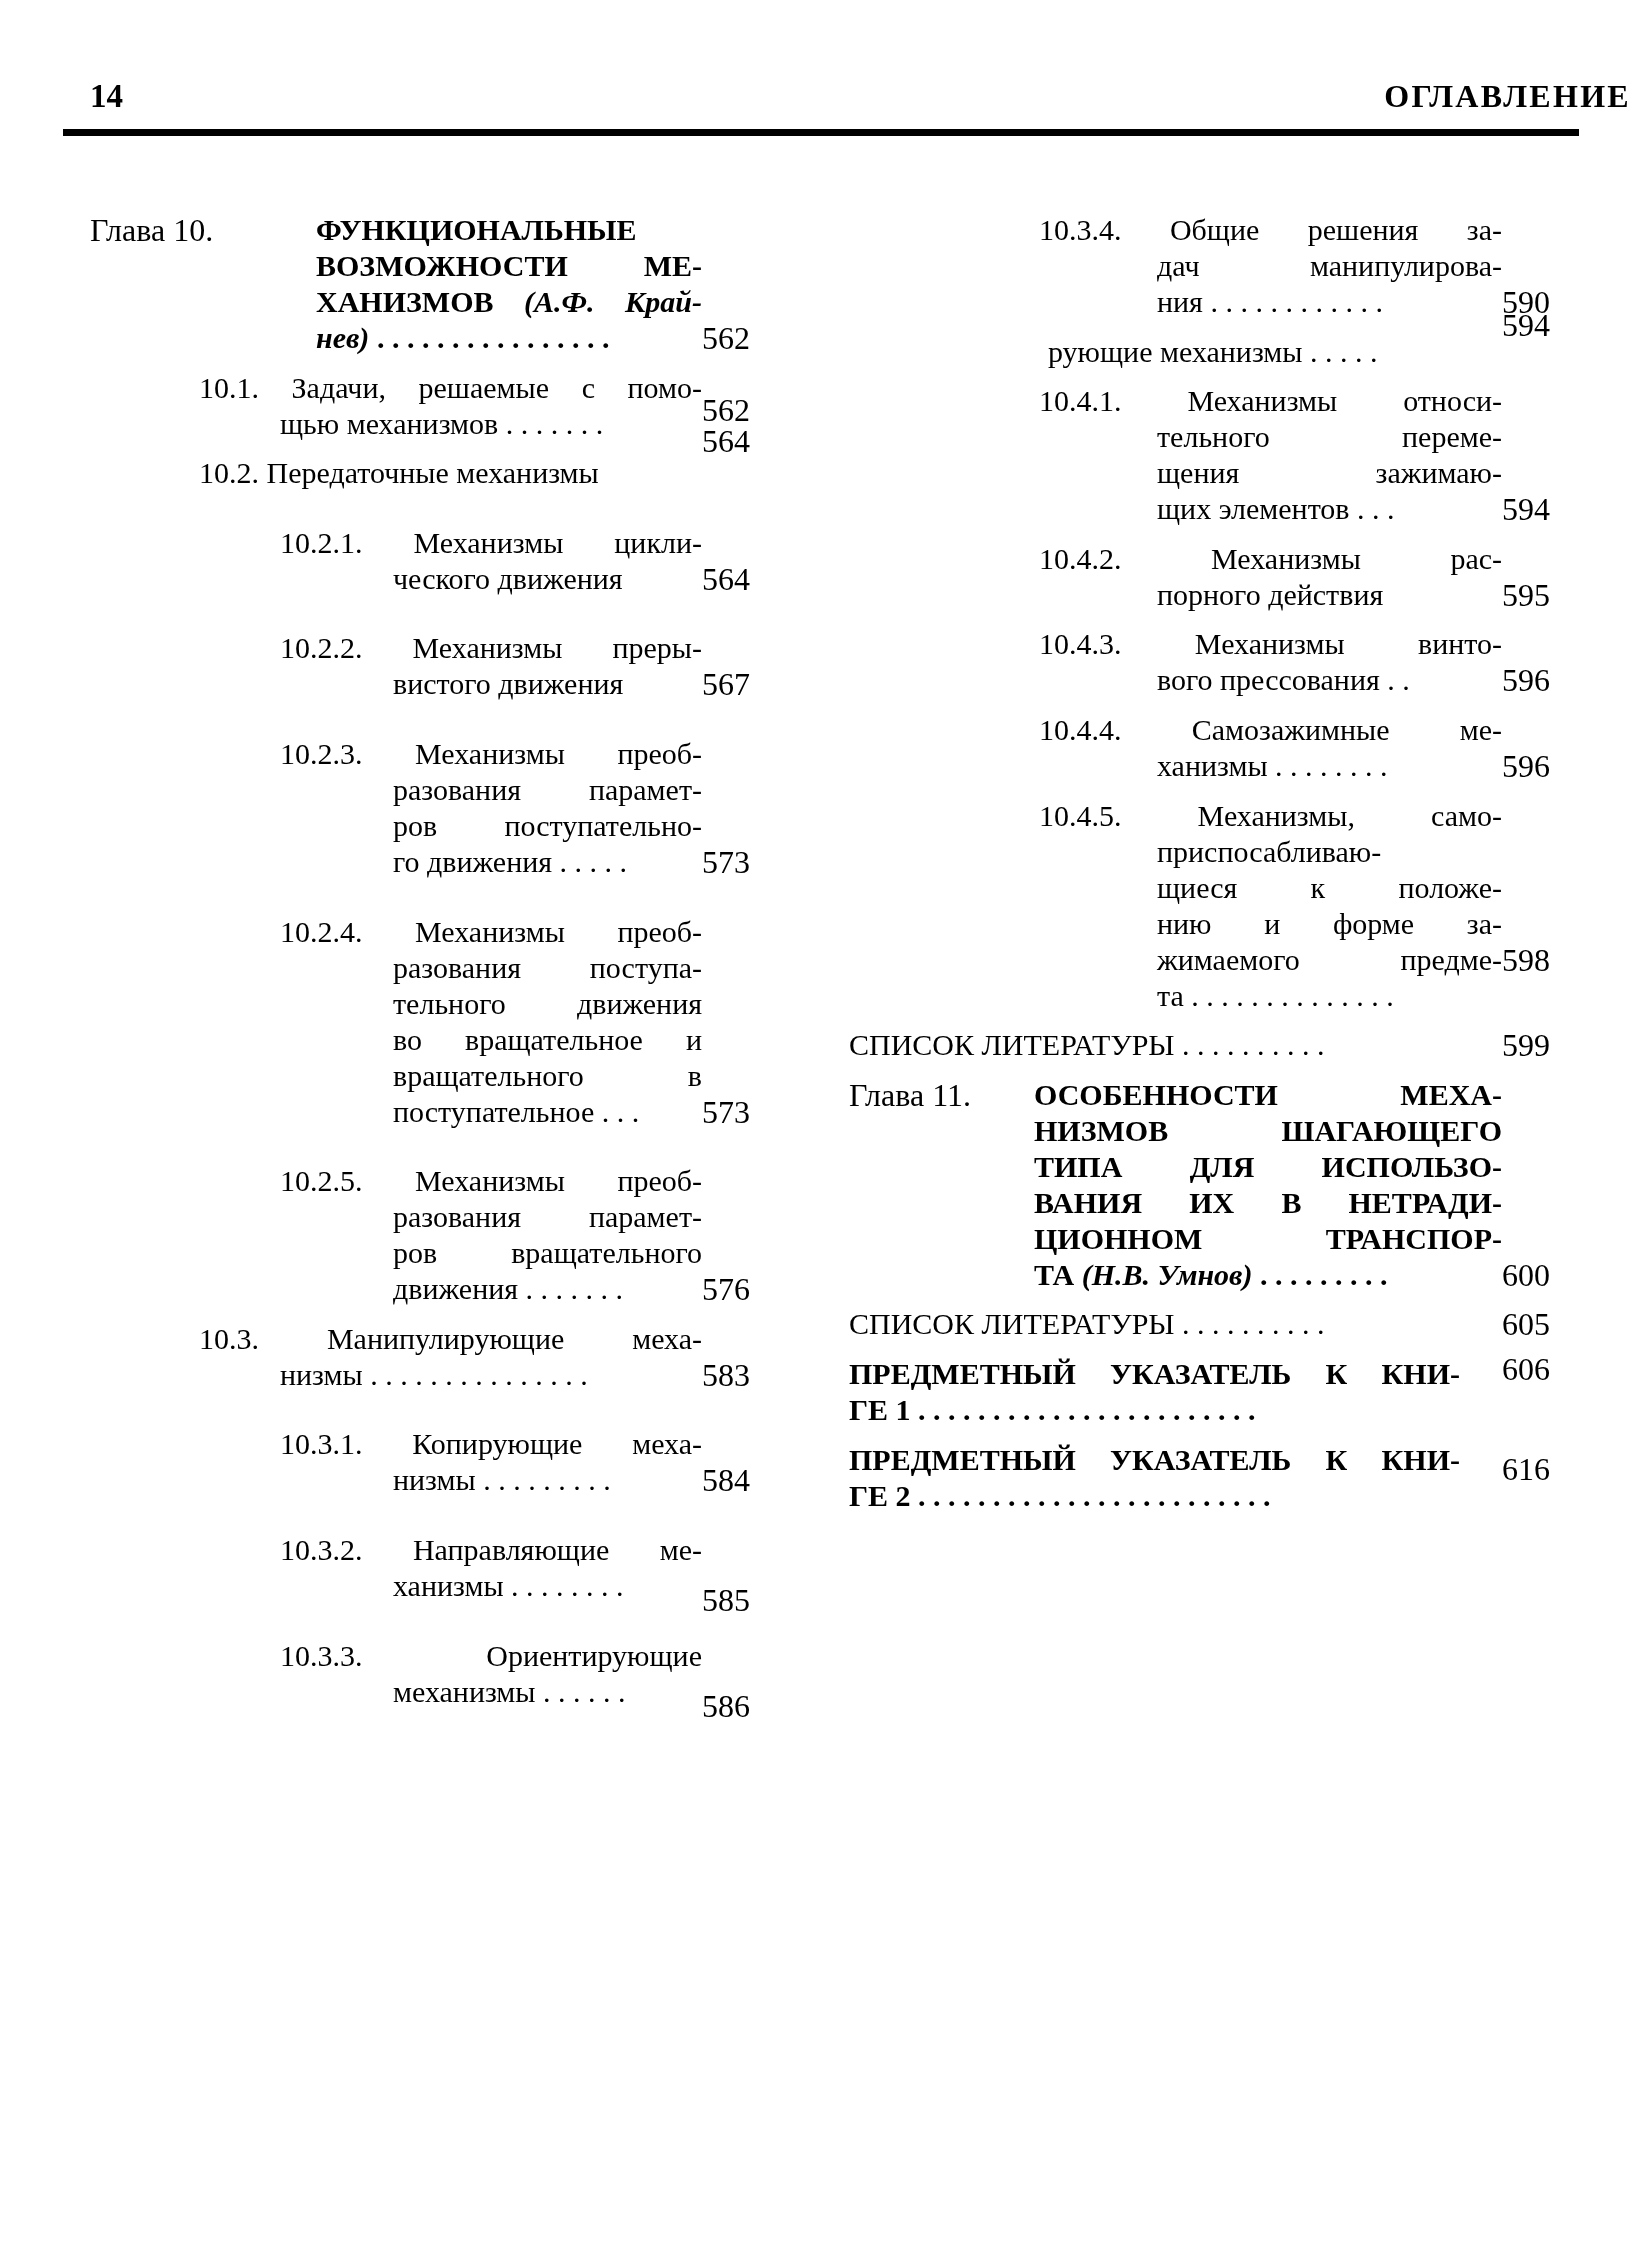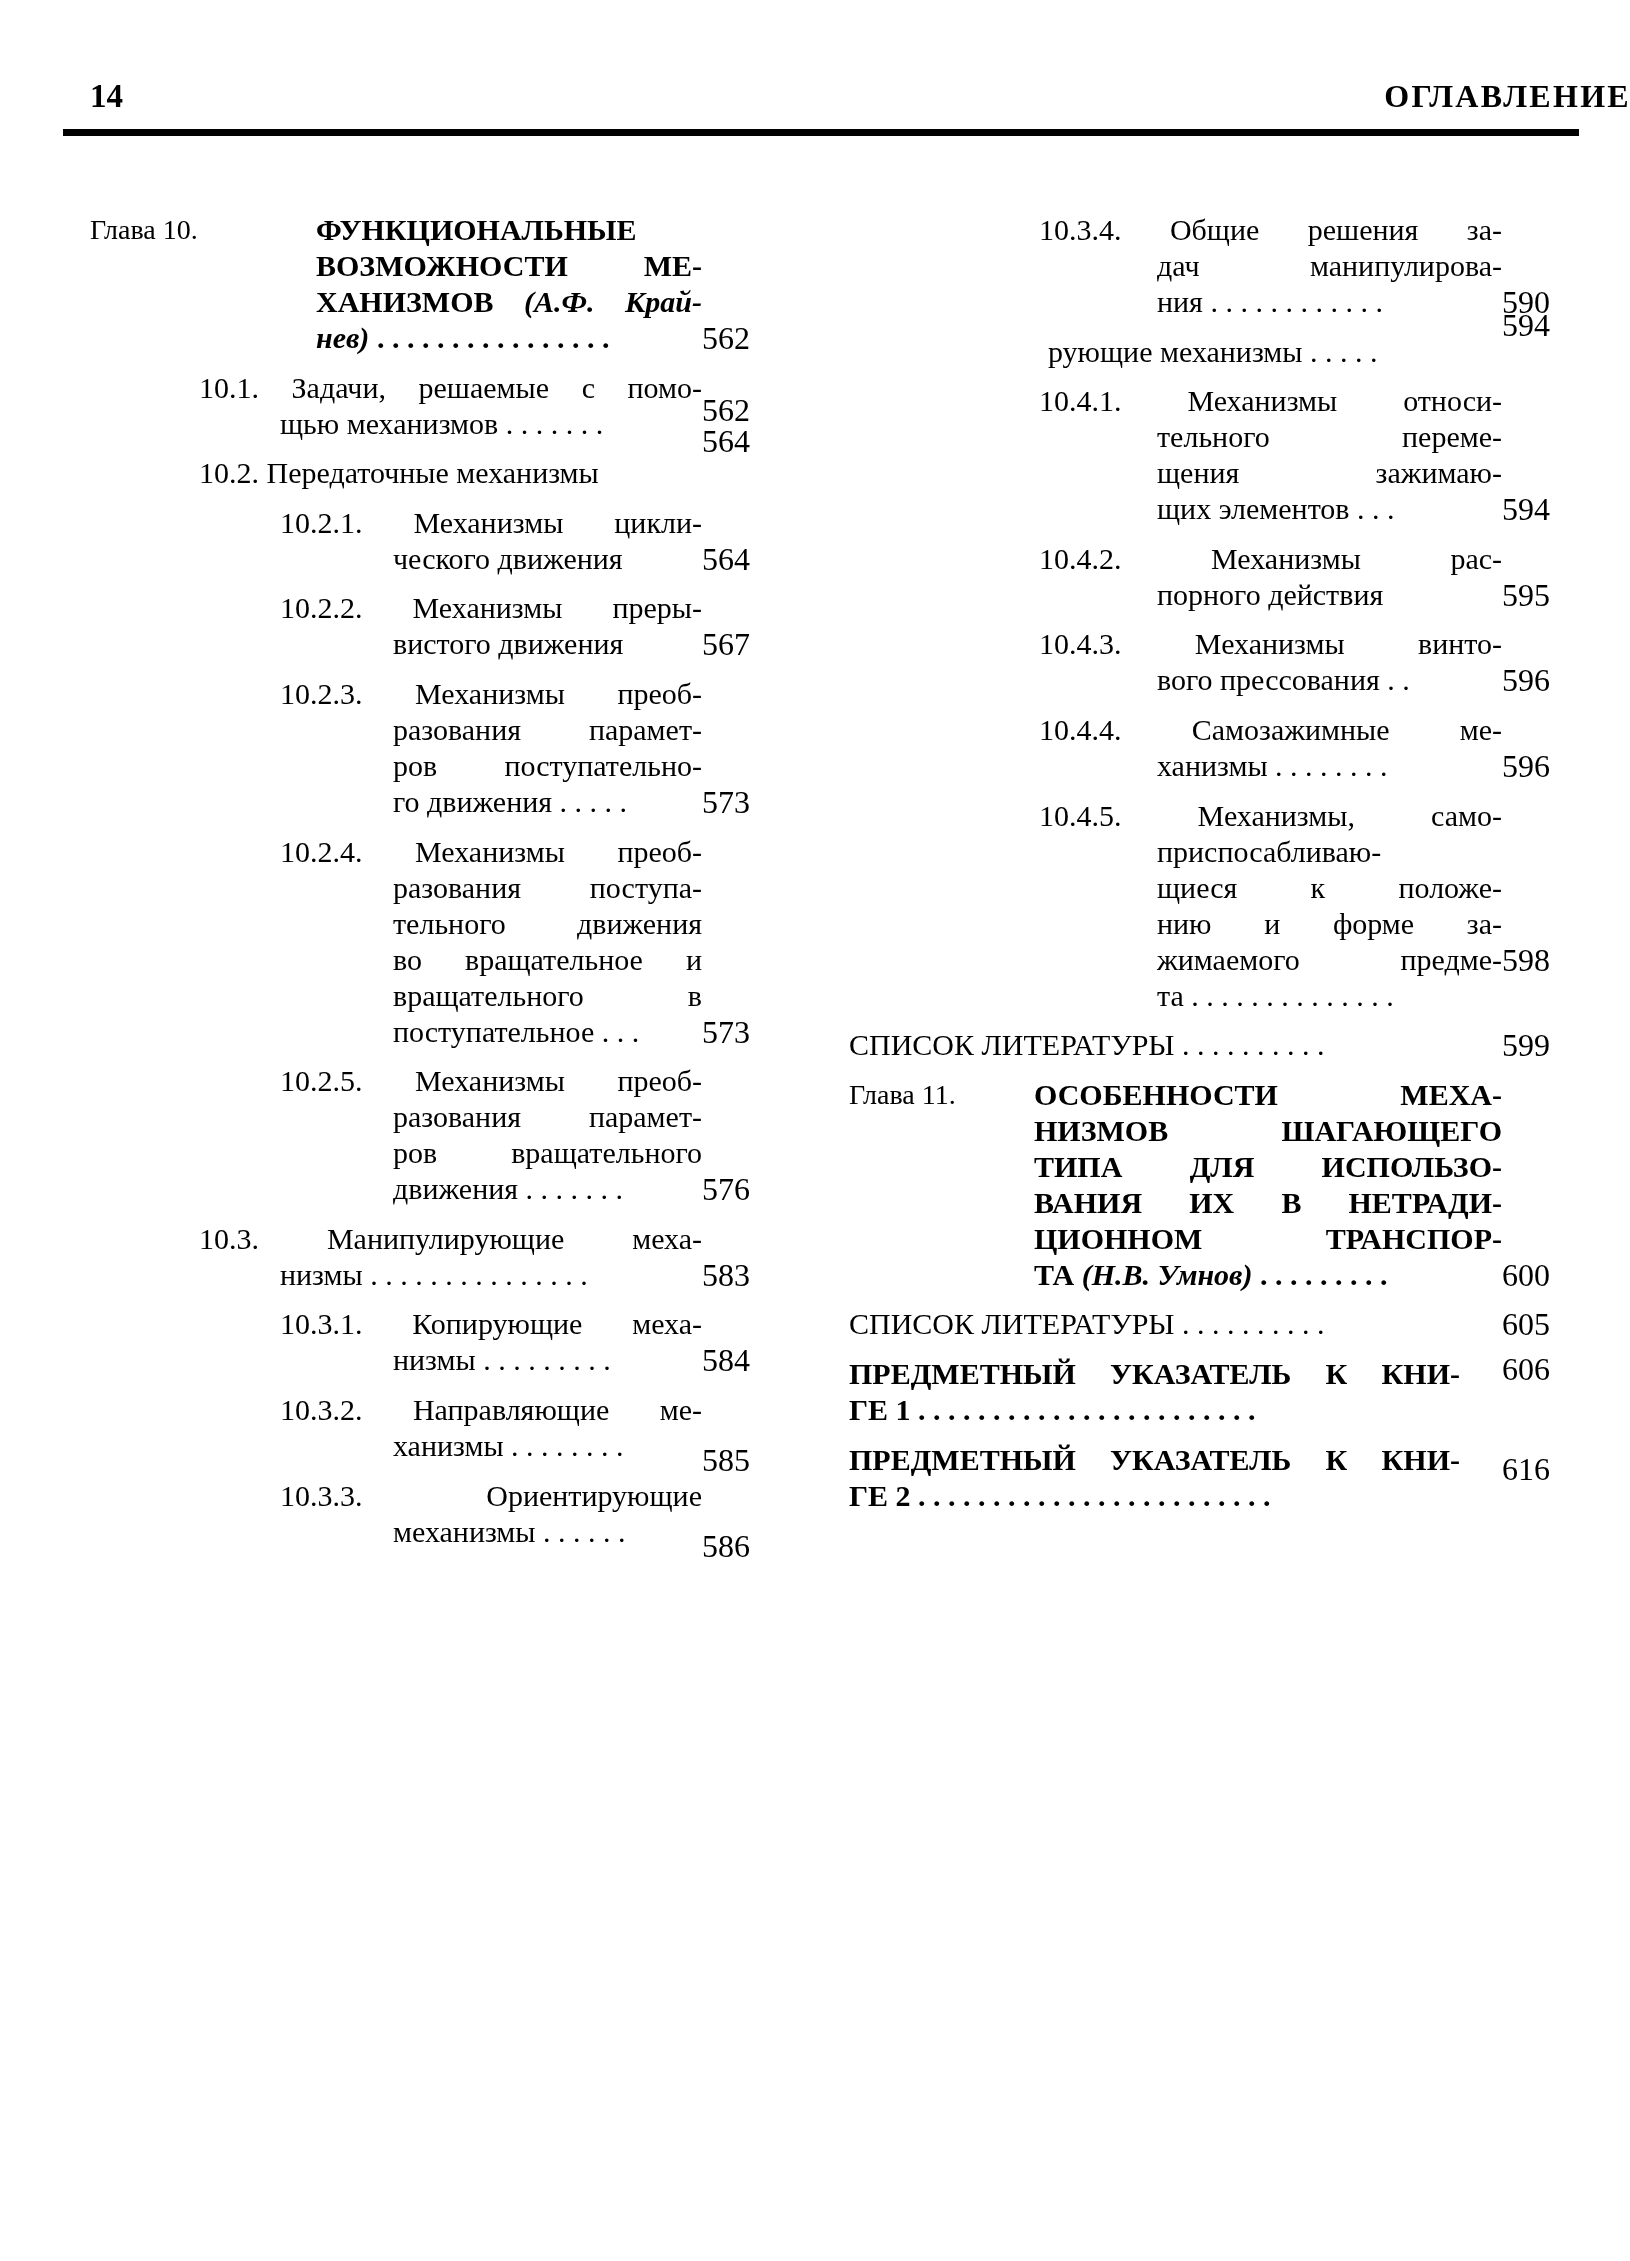--- a/index.html
+++ b/index.html
@@ -42,28 +42,28 @@
   .entry .gutter {
     flex:1; display:flex; align-items:flex-end; justify-content:flex-end;
     font-size:32px; line-height:36px;
   }
   .line { text-align:justify; text-align-last:justify; }
   .line.last { text-align-last:left; }
 
   .entry.bold .text { font-weight:bold; }
   .chapter-label {
     position:absolute; left:0; top:0;
-    font-size:28px; line-height:36px; font-weight:normal; white-space:nowrap;
+    font-size:32px; line-height:36px; font-weight:normal; white-space:nowrap;
   }
   
   .col-left  .entry.chapter .text { padding-left:226px; }
   .col-left  .entry.l1 .text { padding-left:190px; }
   .col-left  .entry.l1 .line.first { text-indent:-81px; }
   .col-left  .entry.l2 .text { padding-left:303px; }
-  .col-left  .entry.l2 .line.first { text-indent:-113px; }
+  .col-left  .entry.l2 .line.first { text-indent:-113px;margin-top:20px; }
   
   .col-right .entry.chapter .text { padding-left:185px; }
   .col-right .entry.l1 .text { padding-left:199px; }
   .col-right .entry.l1 .line.first { text-indent:-88px; }
   .col-right .entry.l2 .text { padding-left:308px; }
   .col-right .entry.l2 .line.first { text-indent:-118px; }
   .entry.plain .text { padding-left:0; }
   .italic { font-style:italic; }
 </style>
 </head>

